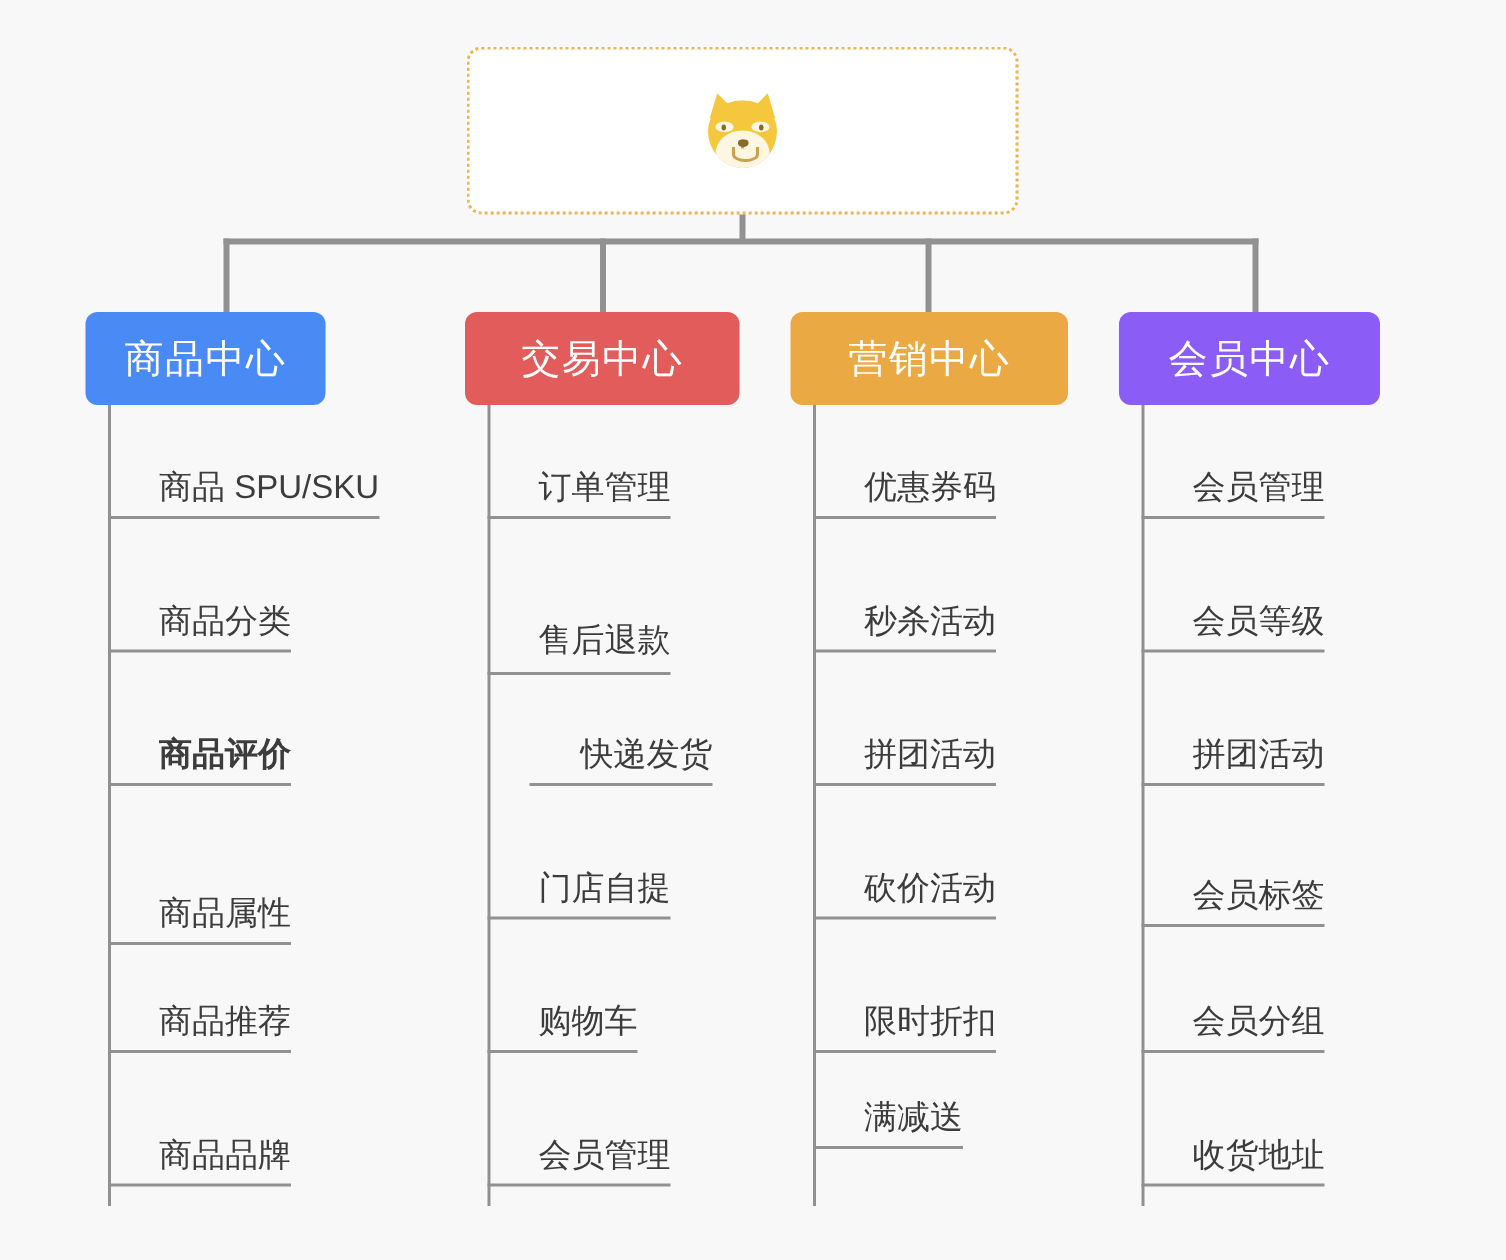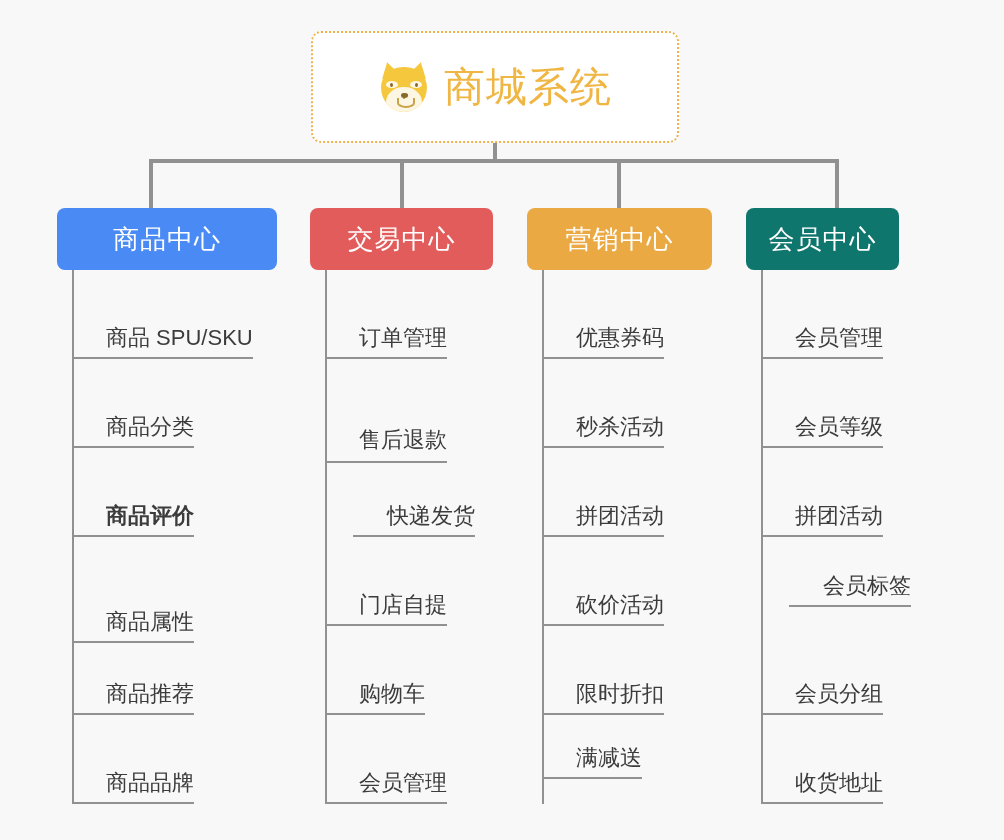--- a/index.html
+++ b/index.html
@@ -146,21 +146,21 @@
   .leaf-stem {
     position: absolute;
     width: 2px;
     background: #919191;
     left: 15px;
     top: 62px;
   }
   .leaf {
     position: absolute;
     left: 15px;
-    height: 89px;
+    height: 76px;
     box-sizing: border-box;
     display: flex;
     align-items: flex-end;
   }
   .leaf-text {
     font-size: 22px;
     color: #3c3c3c;
     padding: 0 0 6px 34px;
     border-bottom: 2px solid #919191;
     white-space: nowrap;
@@ -181,33 +181,32 @@
         <span class="muzzle"></span>
         <span class="eye l"></span>
         <span class="eye r"></span>
         <span class="pupil l"></span>
         <span class="pupil r"></span>
         <span class="chin"></span>
         <span class="nose"></span>
         <span class="mouth"></span>
       </span>
     </span>
-    <span id="root-title" style="color: rgb(240, 182, 67);">商城系统</span>
   </div>
 
   <div class="conn" style="left: 493px; top: 143px; width: 4px; height: 19px; background: rgb(145, 145, 145);"></div>
   <div class="conn" style="left: 149px; top: 159px; width: 690px; height: 4px; background: rgb(145, 145, 145);"></div>
   <div class="conn" style="left: 149px; top: 159px; width: 4px; height: 49px; background: rgb(145, 145, 145);"></div>
   <div class="conn" style="left: 400px; top: 159px; width: 4px; height: 49px; background: rgb(145, 145, 145);"></div>
   <div class="conn" style="left: 617px; top: 159px; width: 4px; height: 49px; background: rgb(145, 145, 145);"></div>
   <div class="conn" style="left: 835px; top: 159px; width: 4px; height: 49px; background: rgb(145, 145, 145);"></div>
 
   <div id="columns-host">
       <div class="column" style="left: 57px;">
-        <div class="cat-header" style="width: 220px; background: rgb(74, 138, 244);">
+        <div class="cat-header" style="width: 160px; background: rgb(74, 138, 244);">
           <span>商品中心</span>
         </div>
         <div class="leaf-stem" style="height: 534px; background: rgb(145, 145, 145);"></div>
         <div class="leaf" style="top: 62px;">
           <span class="leaf-text">商品 SPU/SKU</span>
         </div>
         <div class="leaf" style="top: 151px;">
           <span class="leaf-text">商品分类</span>
         </div>
         <div class="leaf" style="top: 240px; font-weight: bold;">
@@ -265,34 +264,34 @@
           <span class="leaf-text">砍价活动</span>
         </div>
         <div class="leaf" style="top: 418px;">
           <span class="leaf-text">限时折扣</span>
         </div>
         <div class="leaf" style="top: 482px;">
           <span class="leaf-text">满减送</span>
         </div>
       </div>
       <div class="column" style="left: 746px;">
-        <div class="cat-header" style="width: 153px; background: #0f766e; text-align: center;">
+        <div class="cat-header" style="width: 174px; background: #8b5cf6; text-align: center;">
           <span>会员中心</span>
         </div>
         <div class="leaf-stem" style="height: 534px; background: rgb(145, 145, 145);"></div>
         <div class="leaf" style="top: 62px;">
           <span class="leaf-text">会员管理</span>
         </div>
         <div class="leaf" style="top: 151px;">
           <span class="leaf-text">会员等级</span>
         </div>
         <div class="leaf" style="top: 240px;">
           <span class="leaf-text">拼团活动</span>
         </div>
-        <div class="leaf" style="top: 310px; padding-left: 28px;">
+        <div class="leaf" style="top: 334px;">
           <span class="leaf-text">会员标签</span>
         </div>
         <div class="leaf" style="top: 418px;">
           <span class="leaf-text">会员分组</span>
         </div>
         <div class="leaf" style="top: 507px;">
           <span class="leaf-text">收货地址</span>
         </div>
       </div>
     </div>

